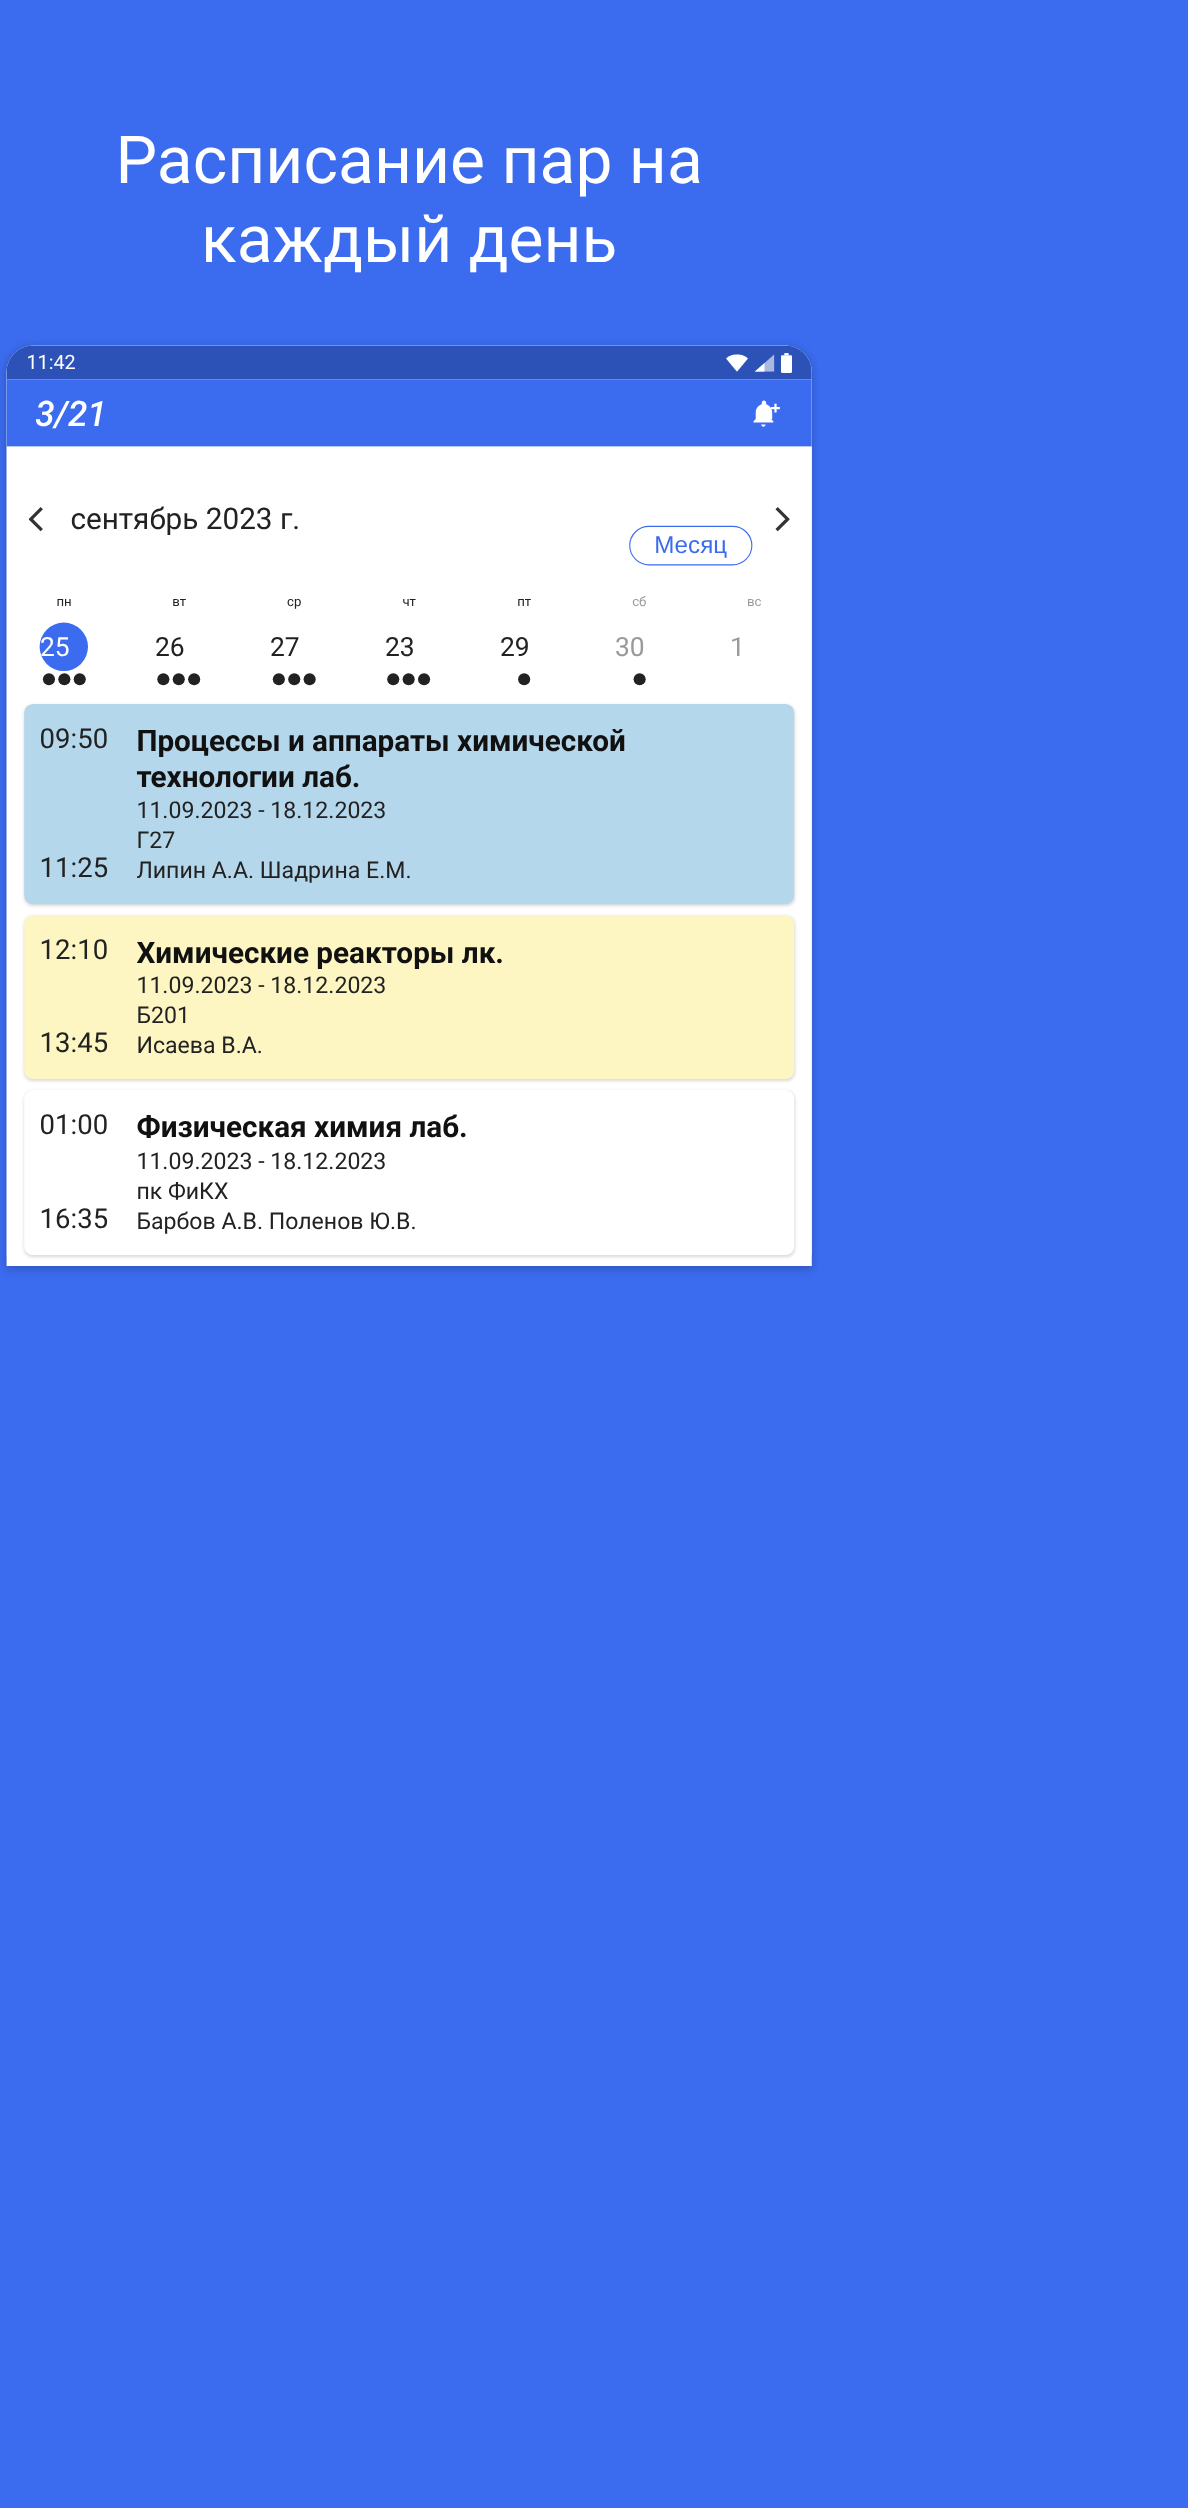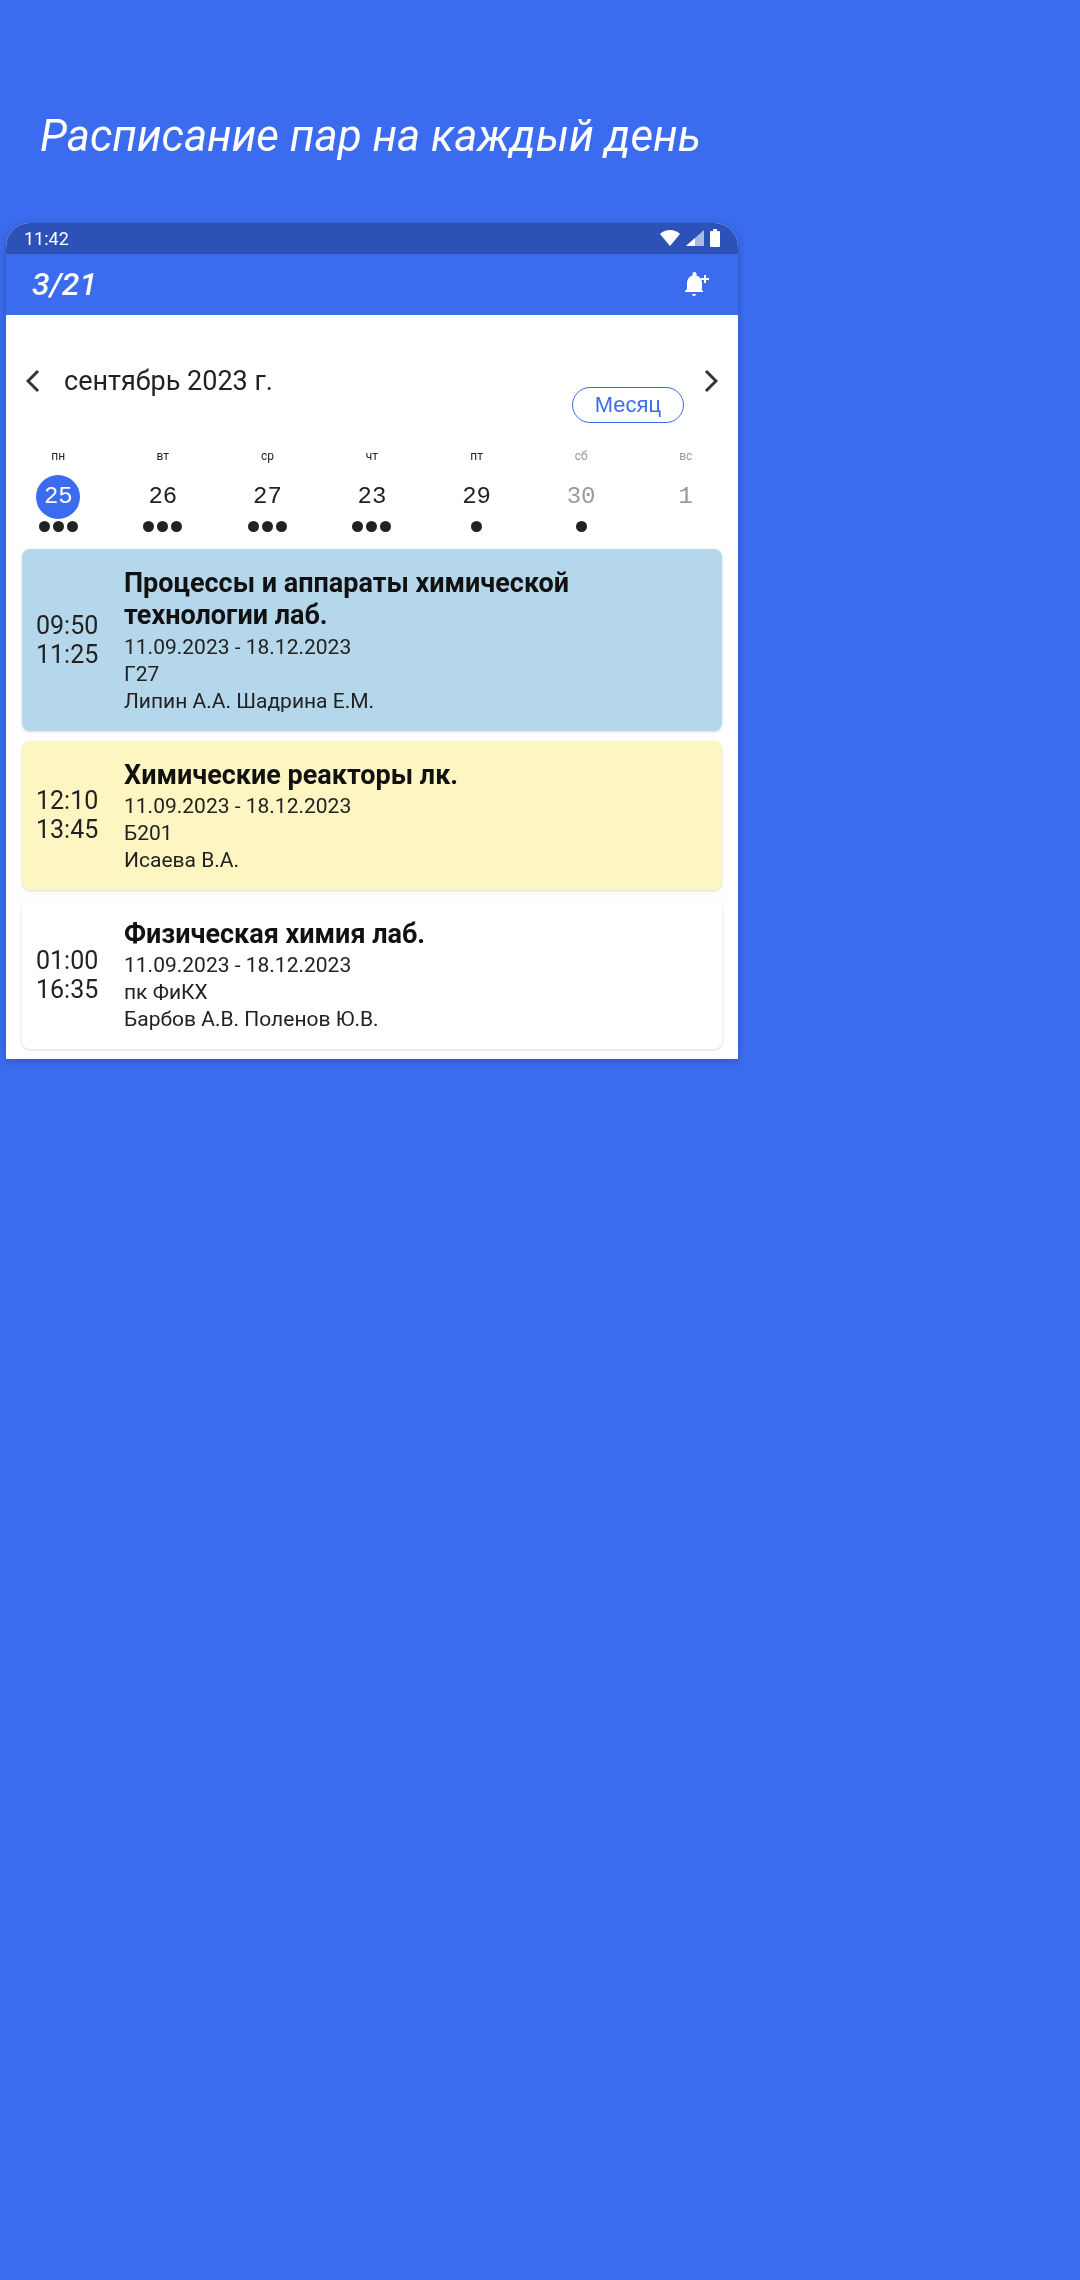--- a/index.html
+++ b/index.html
@@ -9,26 +9,25 @@
     }
     body {
       width: 744px;
       height: 1570px;
       background: #3B6BEE;
       font-family: -apple-system, BlinkMacSystemFont, 'Segoe UI', Roboto, sans-serif;
       overflow: hidden;
     }
     .promo-title {
       color: #fff;
-      font-size: 44px;
+      font-size: 60px;
       font-weight: 400;
-      text-align: left;
+      text-align: center;
       padding: 110px 40px 60px;
       line-height: 1.2;
-      font-style: italic;
     }
     .device-frame {
       margin: 0 6px;
       background: #fff;
       border-radius: 24px 24px 0 0;
       overflow: hidden;
       box-shadow: 0 2px 8px rgba(0,0,0,0.2);
     }
     .status-bar {
       background: #2C52B8;
@@ -102,22 +101,20 @@
       font-size: 12px;
       color: #222;
     }
     .weekday.muted {
       color: #999;
     }
     .days-row {
       display: grid;
       grid-template-columns: repeat(7, 1fr);
       padding: 12px 0 6px;
-      text-align: center;
-      font-family: Liberation Mono, monospace;
     }
     .day-cell {
       display: flex;
       flex-direction: column;
       align-items: center;
     }
     .day-num {
       font-size: 24px;
       color: #222;
       width: 44px;
@@ -157,21 +154,21 @@
     }
     .lesson-card.yellow {
       background: #FDF6C3;
     }
     .lesson-card.white {
       background: #fff;
     }
     .lesson-time {
       display: flex;
       flex-direction: column;
-      justify-content: center;
+      justify-content: space-between;
       font-size: 25px;
       color: #222;
       min-width: 78px;
       margin-right: 10px;
     }
     .lesson-info {
       flex: 1;
     }
     .lesson-title {
       font-size: 27px;

